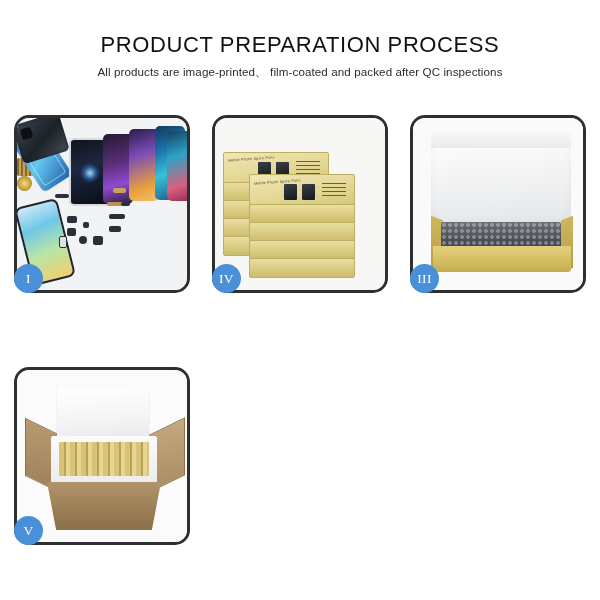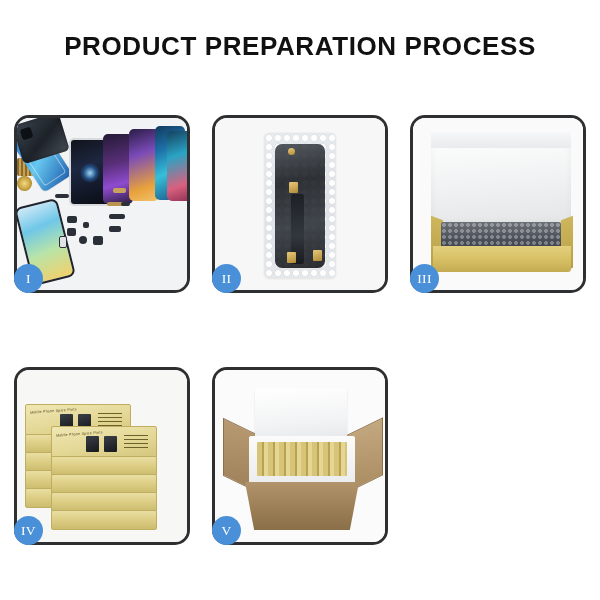--- a/index.html
+++ b/index.html
@@ -22,22 +22,22 @@
 
   
   .header {
     position: absolute;
     top: 33px;
     left: 0;
     width: 600px;
     text-align: center;
   }
   .title {
-    font-size: 26px;
-    font-weight: bold;
+    font-size: 22px;
+    font-weight: normal;
     color: #111111;
     letter-spacing: 0.6px;
     line-height: 1.05;
     white-space: nowrap;
   }
   .subtitle {
     margin-top: 9px;
     font-size: 11.6px;
     font-weight: normal;
     color: #2b2b2b;
@@ -373,20 +373,21 @@
     background: rgba(132,108,72,.6);
   }
 </style>
 </head>
 <body>
 
 <div class="page">
 
   <div class="header">
     <div class="title">PRODUCT PREPARATION PROCESS</div>
+    <div class="subtitle">All products are image-printed、 film-coated and packed after QC inspections</div>
   </div>
 
   <div class="grid">
 
     <div class="panel">
       <div class="panel-inner p1">
         <div class="ph ph-adh"></div>
         <div class="ph ph-glass"></div>
         <div class="ph ph-a"></div>
         <div class="ph ph-b"></div>
@@ -405,44 +406,20 @@
         <div class="dot d7"></div>
         <div class="dot d8"></div>
         <div class="dot d9"></div>
         <div class="dot d10"></div>
         <div class="dot d11"></div>
         <div class="dot d12"></div>
       </div>
       <div class="badge">I</div>
     </div>
 
-    <div class="panel">
-      <div class="panel-inner p2">
-        <div class="bubble-pack">
-          <div class="screen-in"></div>
-          <div class="flex-tail"></div>
-          <div class="gold-tab g1"></div>
-          <div class="gold-tab g2"></div>
-          <div class="gold-tab g3"></div>
-          <div class="gold-tab g4"></div>
-        </div>
-      </div>
-      <div class="badge">II</div>
-    </div>
-
-    <div class="panel">
-      <div class="panel-inner p3">
-        <div class="box3-lid"></div>
-        <div class="box3-left"></div>
-        <div class="box3-right"></div>
-        <div class="box3-foam"></div>
-        <div class="box3-front"></div>
-      </div>
-      <div class="badge">III</div>
-    </div>
 
     <div class="panel">
       <div class="panel-inner p4">
         <div class="stack">
 
           <div class="sbox lidtop" style="left:2px; top:10px;">
             <div class="lbl" style="left:4px; top:4px;">Mobile Phone Spare Parts</div>
             <div class="chip" style="left:34px; top:9px;"></div>
             <div class="chip" style="left:52px; top:9px;"></div>
             <div class="bar" style="left:72px; top:8px;"></div>
@@ -467,20 +444,31 @@
           <div class="sbox" style="left:28px; top:62px;"></div>
           <div class="sbox" style="left:28px; top:80px;"></div>
           <div class="sbox" style="left:28px; top:98px;"></div>
           <div class="sbox" style="left:28px; top:116px;"></div>
         </div>
       </div>
       <div class="badge">IV</div>
     </div>
 
     <div class="panel">
+      <div class="panel-inner p3">
+        <div class="box3-lid"></div>
+        <div class="box3-left"></div>
+        <div class="box3-right"></div>
+        <div class="box3-foam"></div>
+        <div class="box3-front"></div>
+      </div>
+      <div class="badge">III</div>
+    </div>
+
+    <div class="panel">
       <div class="panel-inner p5">
         <div class="v-flapL"></div>
         <div class="v-flapR"></div>
         <div class="v-lid"></div>
         <div class="v-foam"></div>
         <div class="v-inner"></div>
         <div class="v-body"></div>
       </div>
       <div class="badge">V</div>
     </div>

